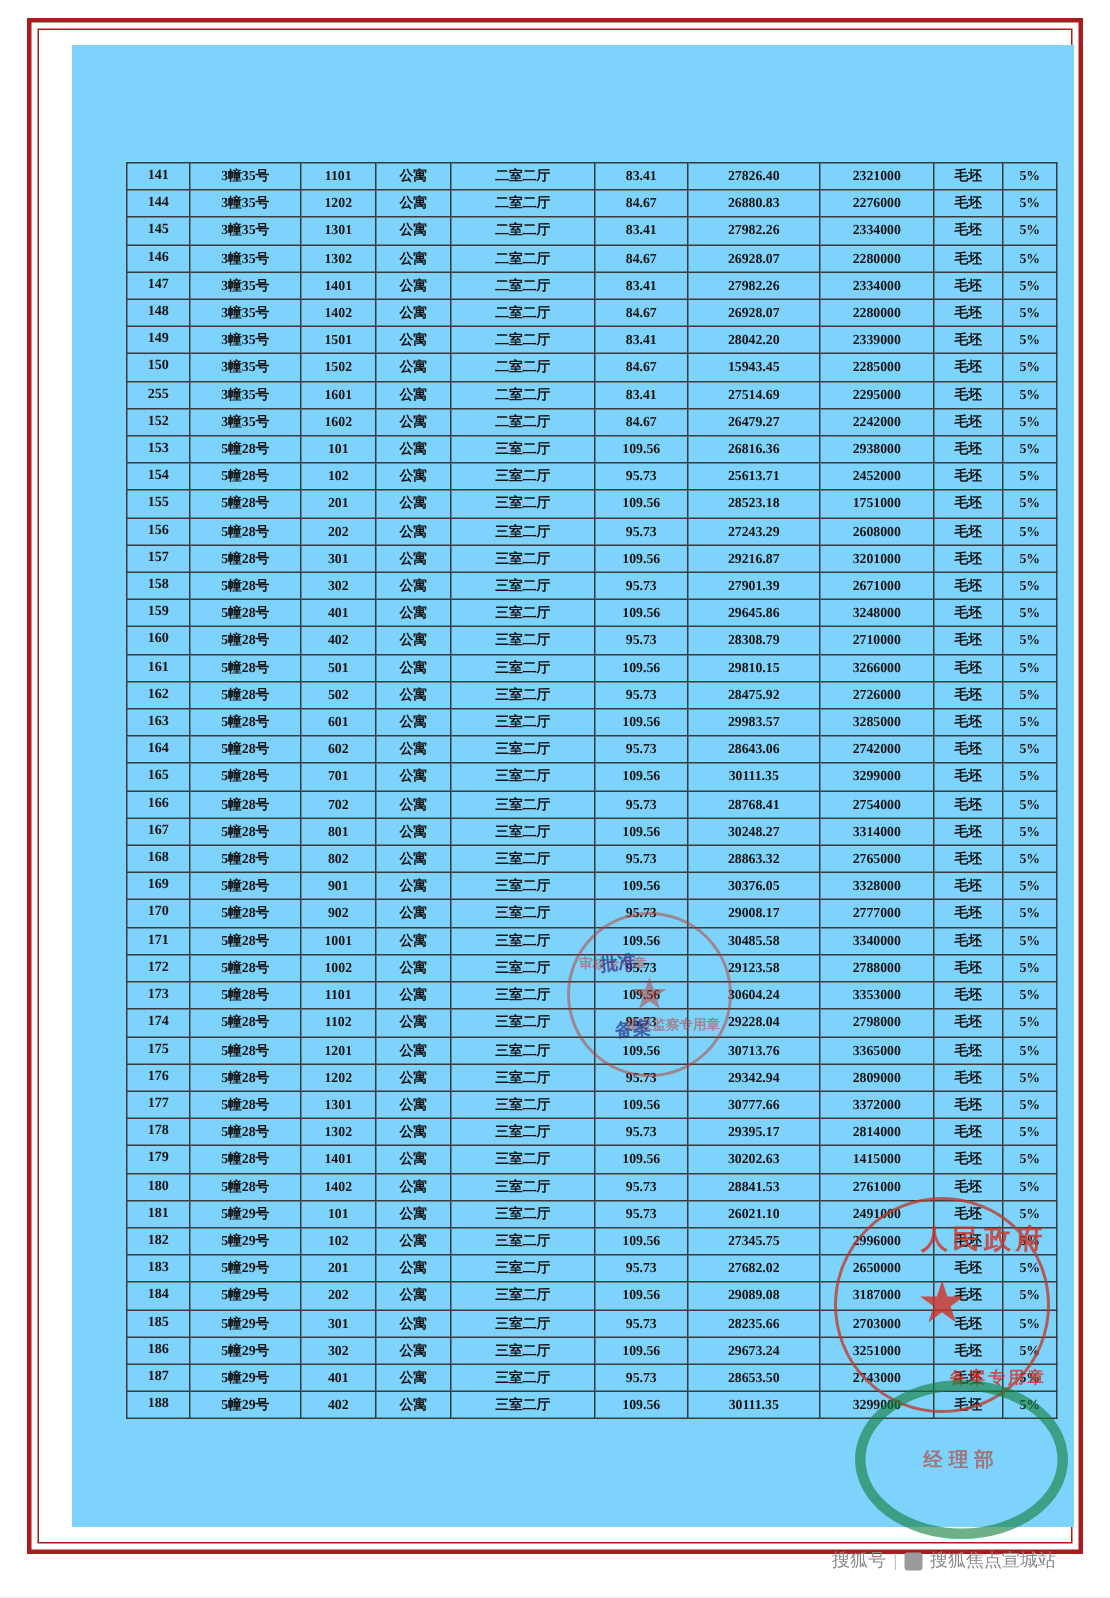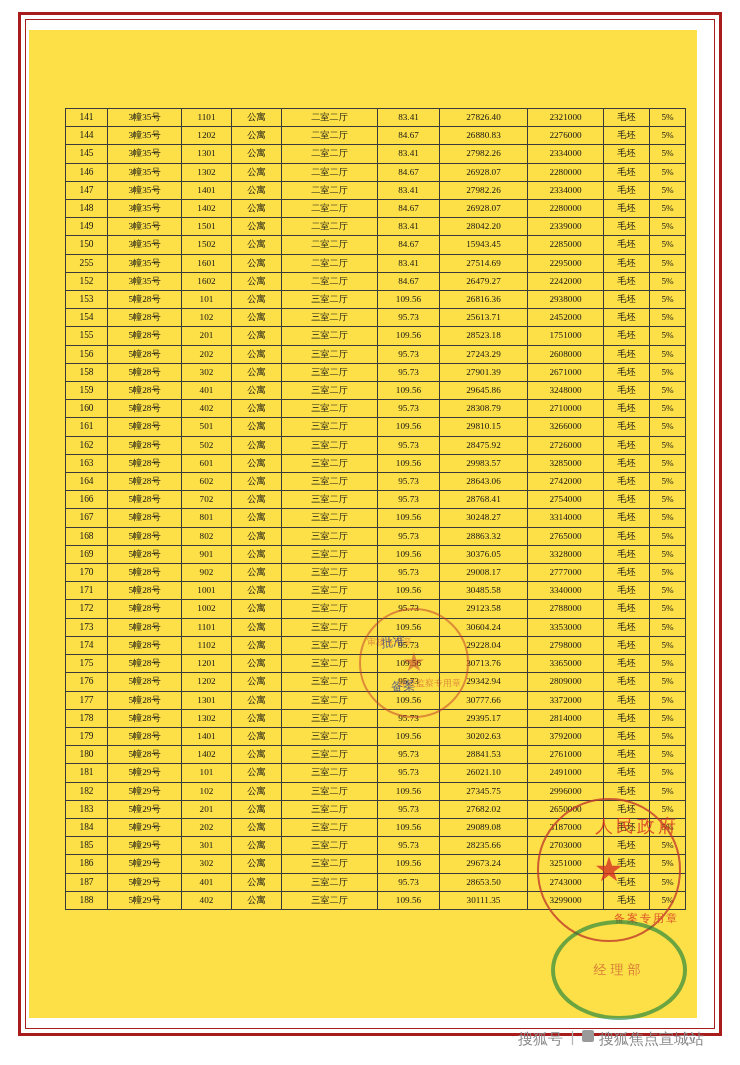--- a/index.html
+++ b/index.html
@@ -29,25 +29,26 @@
     position: absolute;
     left: 4px;
     top: 4px;
     right: 4px;
     bottom: 4px;
     border: 1px solid #a81c1c;
   }
 
   .sheet {
     position: absolute;
-    left: 29px;
+    left: 48px;
     top: 30px;
     width: 668px;
     height: 988px;
-    background: #fde047;
+    background: #7dd3fc;
+    font-weight: bold;
   }
 
   
   .table-wrap {
     position: absolute;
     left: 36px;
     top: 78px;
     width: 620px;
   }
   table.price-table {
@@ -158,21 +159,21 @@
     color: #d42d1f;
     font-family: "Liberation Serif", serif;
   }
 
   .stamp-oval {
     left: 522px;
     top: 890px;
     width: 128px;
     height: 92px;
     border-radius: 50%;
-    border: 4px solid #15803d;
+    border: 7px solid #15803d;
     opacity: 0.62;
   }
   .stamp-oval .oval-text {
     position: absolute;
     left: 0;
     top: 50%;
     transform: translateY(-50%);
     width: 100%;
     text-align: center;
     font-size: 13px;
@@ -188,25 +189,25 @@
     opacity: 0.75;
     pointer-events: none;
   }
 
   
   .footer-brand {
     position: absolute;
     right: 36px;
     bottom: 16px;
     display: flex;
-    align-items: flex-start;
+    align-items: center;
     gap: 5px;
-    font-size: 15px;
+    font-size: 12px;
     color: #8a8a8a;
-    font-family: Liberation Mono, monospace;
+    font-family: Liberation Serif, serif;
   }
   .footer-brand .logo-box {
     width: 12px;
     height: 12px;
     background: #9a9a9a;
     border-radius: 2px;
     display: inline-block;
   }
   .footer-sep {
     color: #b5b5b5;
@@ -398,20 +399,32 @@
             <td class="cell-num">202</td>
             <td class="cell-num">公寓</td>
             <td class="cell-num">三室二厅</td>
             <td class="cell-num">95.73</td>
             <td class="cell-num">27243.29</td>
             <td class="cell-num">2608000</td>
             <td class="cell-num">毛坯</td>
             <td class="cell-num">5%</td>
           </tr>
           <tr>
+            <td class="cell-idx">157</td>
+            <td class="cell-num">5幢28号</td>
+            <td class="cell-num">301</td>
+            <td class="cell-num">公寓</td>
+            <td class="cell-num">三室二厅</td>
+            <td class="cell-num">109.56</td>
+            <td class="cell-num">29216.87</td>
+            <td class="cell-num">3201000</td>
+            <td class="cell-num">毛坯</td>
+            <td class="cell-num">5%</td>
+          </tr>
+          <tr>
             <td class="cell-idx">158</td>
             <td class="cell-num">5幢28号</td>
             <td class="cell-num">302</td>
             <td class="cell-num">公寓</td>
             <td class="cell-num">三室二厅</td>
             <td class="cell-num">95.73</td>
             <td class="cell-num">27901.39</td>
             <td class="cell-num">2671000</td>
             <td class="cell-num">毛坯</td>
             <td class="cell-num">5%</td>
@@ -482,20 +495,32 @@
             <td class="cell-num">602</td>
             <td class="cell-num">公寓</td>
             <td class="cell-num">三室二厅</td>
             <td class="cell-num">95.73</td>
             <td class="cell-num">28643.06</td>
             <td class="cell-num">2742000</td>
             <td class="cell-num">毛坯</td>
             <td class="cell-num">5%</td>
           </tr>
           <tr>
+            <td class="cell-idx">165</td>
+            <td class="cell-num">5幢28号</td>
+            <td class="cell-num">701</td>
+            <td class="cell-num">公寓</td>
+            <td class="cell-num">三室二厅</td>
+            <td class="cell-num">109.56</td>
+            <td class="cell-num">30111.35</td>
+            <td class="cell-num">3299000</td>
+            <td class="cell-num">毛坯</td>
+            <td class="cell-num">5%</td>
+          </tr>
+          <tr>
             <td class="cell-idx">166</td>
             <td class="cell-num">5幢28号</td>
             <td class="cell-num">702</td>
             <td class="cell-num">公寓</td>
             <td class="cell-num">三室二厅</td>
             <td class="cell-num">95.73</td>
             <td class="cell-num">28768.41</td>
             <td class="cell-num">2754000</td>
             <td class="cell-num">毛坯</td>
             <td class="cell-num">5%</td>
@@ -645,21 +670,21 @@
             <td class="cell-num">5%</td>
           </tr>
           <tr>
             <td class="cell-idx">179</td>
             <td class="cell-num">5幢28号</td>
             <td class="cell-num">1401</td>
             <td class="cell-num">公寓</td>
             <td class="cell-num">三室二厅</td>
             <td class="cell-num">109.56</td>
             <td class="cell-num">30202.63</td>
-            <td class="cell-num">3792000</td>
+            <td class="cell-num">1415000</td>
             <td class="cell-num">毛坯</td>
             <td class="cell-num">5%</td>
           </tr>
           <tr>
             <td class="cell-idx">180</td>
             <td class="cell-num">5幢28号</td>
             <td class="cell-num">1402</td>
             <td class="cell-num">公寓</td>
             <td class="cell-num">三室二厅</td>
             <td class="cell-num">95.73</td>

